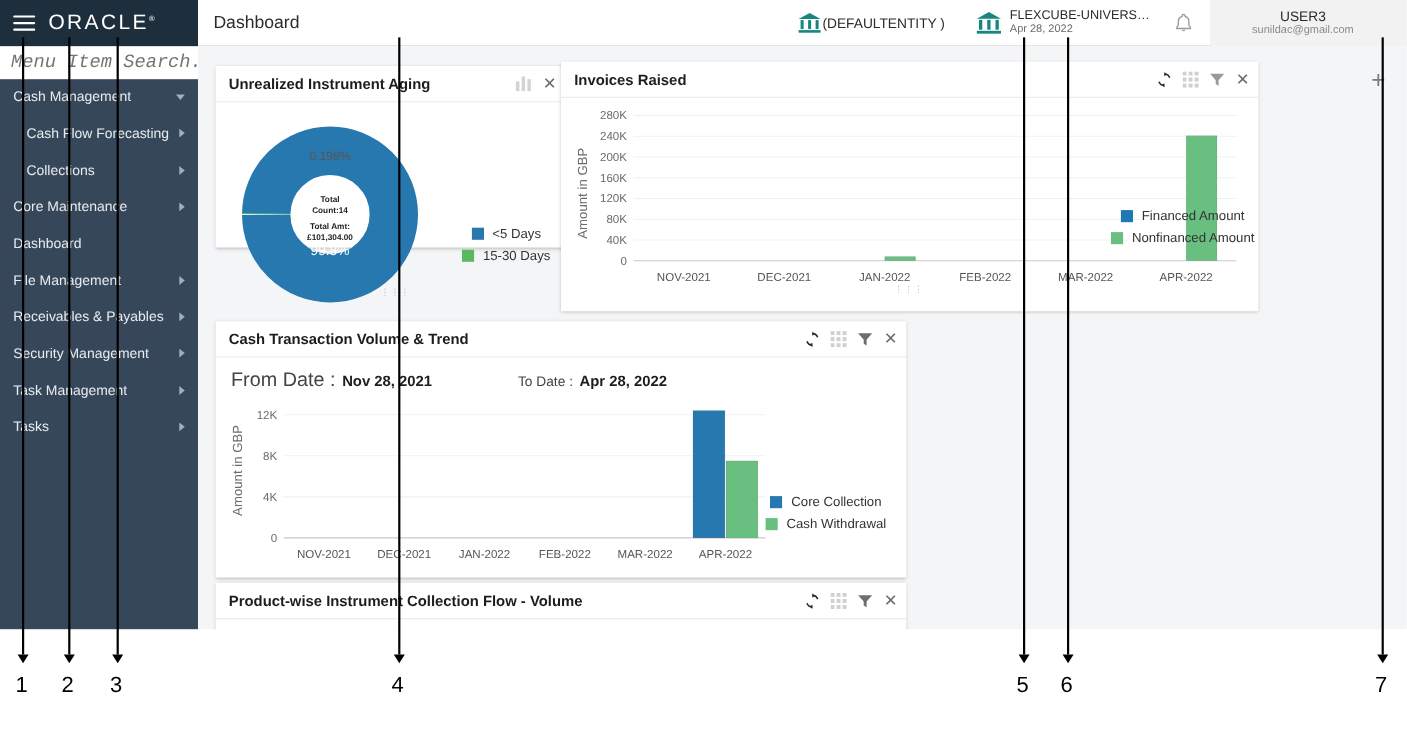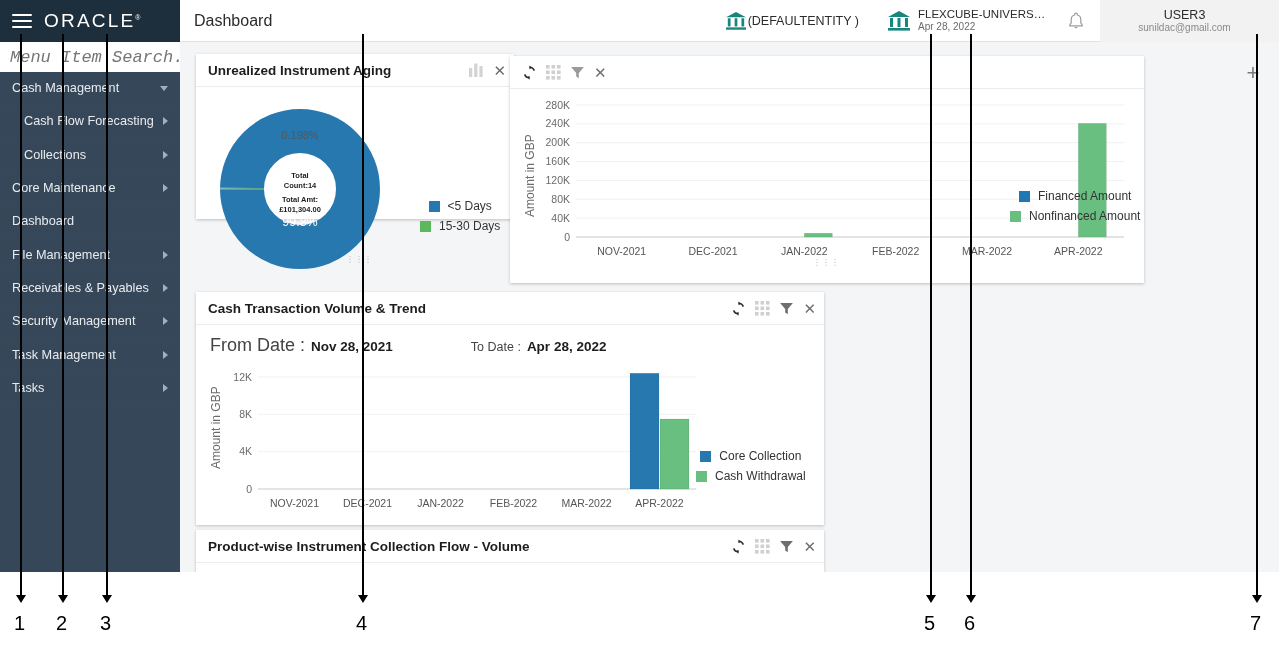--- a/index.html
+++ b/index.html
@@ -203,21 +203,21 @@
           <span class="lbl">Tasks</span>
           <span class="caret-right"></span>
         </div>
       </div>
   </div>
 
   <div class="dash">
 
     <div class="addwidget">+</div>
 
-    <div class="card" style="left:16px; top:12px; width:318px; height:165px;">
+    <div class="card" style="left:16px; top:18px; width:318px; height:165px;">
       <div class="card-head">
         <span class="card-title">Unrealized Instrument Aging</span>
         <div class="icons">
           <span class="icn">
             <svg width="16" height="14" viewBox="0 0 16 14">
               <rect x="1" y="5" width="3.2" height="9" fill="#d3d3d3"></rect>
               <rect x="6.2" y="0.5" width="3.2" height="13.5" fill="#d3d3d3"></rect>
               <rect x="11.4" y="3" width="3.2" height="11" fill="#d3d3d3"></rect>
             </svg>
           </span>
@@ -246,20 +246,21 @@
               <span class="swatch" style="background: rgb(92, 184, 92);"></span>
               <span class="legend-lbl">15-30 Days</span>
             </div>
           </div>
         <span class="dots3" style="left:150px;top:168px;">⋮⋮⋮</span>
       </div>
     </div>
 
     <div class="card" style="left:330px; top:14px; width:634px; height:227px;">
       <div class="card-head">
+        <span class="card-title">Invoices Raised</span>
         <div class="icons">
           <span class="icn">
             <svg width="15" height="15" viewBox="0 0 16 16">
               <path d="M8 2.4A5.6 5.6 0 0 1 13.2 6" fill="none" stroke="#2b2b2b" stroke-width="1.6"></path>
               <path d="M8 13.6A5.6 5.6 0 0 1 2.8 10" fill="none" stroke="#2b2b2b" stroke-width="1.6"></path>
               <polygon points="8,0.4 10.6,3 8,4.6" fill="#2b2b2b"></polygon>
               <polygon points="8,15.6 5.4,13 8,11.4" fill="#2b2b2b"></polygon>
             </svg>
           </span>
           <span class="icn">

